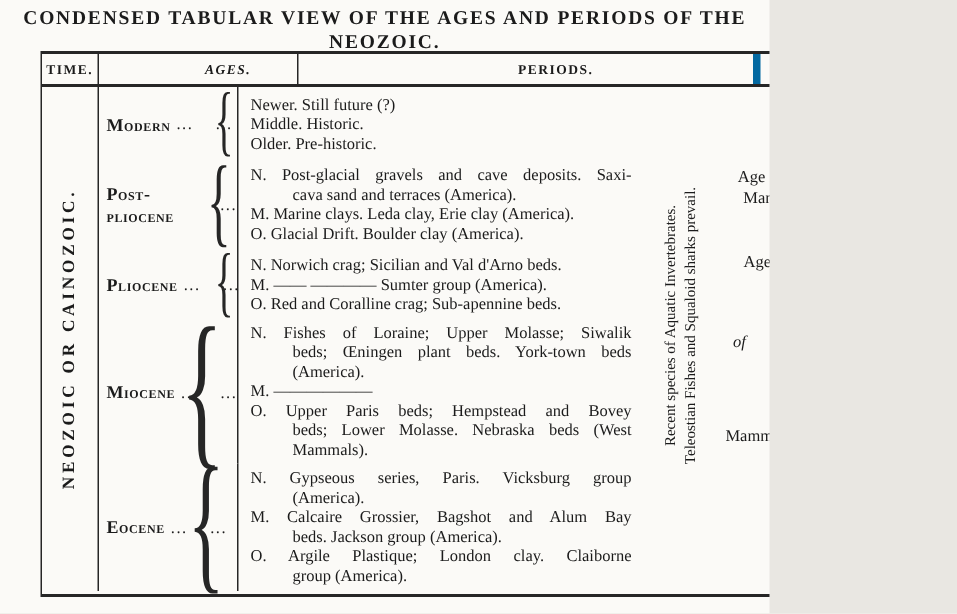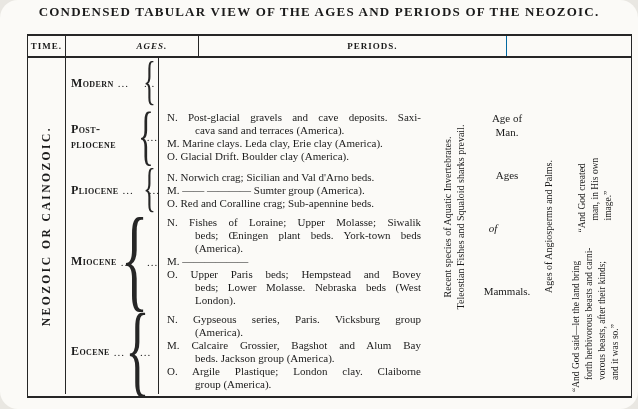--- a/index.html
+++ b/index.html
@@ -1,38 +1,37 @@
 <!DOCTYPE html>
 <html><head>
 <meta charset="utf-8">
 <style>
   * { margin:0; padding:0; box-sizing:border-box; }
   html,body { background:#e9e7e2; }
   .page {
-    position:relative; width:638px; height:409px;
+    position:relative; width:513px; height:409px;
     background:#fbfaf7; color:#1b1b1b; overflow:hidden;
     font-family:"Liberation Serif","DejaVu Serif",serif;
-    border-radius:18px;
   }
   .title {
     position:absolute; top:4px; left:0; width:100%;
     text-align:center; font-weight:bold; font-size:13px; letter-spacing:1.2px;
   }
   .table {
     position:absolute; left:27px; top:34px; width:605px; height:364px;
     border:1px solid #262626; border-top-width:2px; border-bottom-width:2px;
   }
   .hrow { display:flex; height:22px; border-bottom:2px solid #262626;gap:40px; }
   .hc {
     display:flex; align-items:center; justify-content:center;
     font-size:9px; font-weight:bold; letter-spacing:1px;
   }
   .c-time { width:38px; border-right:1px solid #262626; }
   .c-ages { width:93px; border-right:1px solid #262626;font-style:italic; }
-  .c-periods { width:268px; border-right:1px solid #0369a1;text-align:center; }
+  .c-periods { width:268px; border-right:5px solid #0369a1;text-align:center; }
   .c-animals { flex:1; }
   .body { display:flex; height:336px; }
   .time-cell { width:38px; border-right:1px solid #262626; position:relative; overflow:hidden; }
   .mid { width:361px; display:flex; flex-direction:column; }
   .age-row { display:flex; }
   .r1{height:50px} .r2{height:58px} .r3{height:48px} .r4{height:95px} .r5{height:85px}
   .ages-cell {
     width:93px; border-right:1px solid #262626; position:relative;
     display:flex; align-items:center; padding-left:5px;
   }
@@ -89,20 +88,25 @@
       </div>
 
       <div class="mid">
 
         <div class="age-row r1">
           <div class="ages-cell">
             <span class="age-label">Modern</span>
             <span class="age-dots">...    ...</span>
             <span class="brace b1">{</span>
           </div>
+          <div class="periods-cell">
+            <div class="pl">Newer.  Still future (?)</div>
+            <div class="pl">Middle.  Historic.</div>
+            <div class="pl">Older.  Pre-historic.</div>
+          </div>
         </div>
 
         <div class="age-row r2">
           <div class="ages-cell">
             <span class="age-label">Post-pliocene</span>
             <span class="age-dots">...</span>
             <span class="brace b2">{</span>
           </div>
           <div class="periods-cell">
             <div class="pl j">N. Post-glacial gravels and cave deposits.  Saxi-</div>
@@ -131,21 +135,21 @@
             <span class="age-dots">...    ...</span>
             <span class="brace b4">{</span>
           </div>
           <div class="periods-cell">
             <div class="pl j">N. Fishes of Loraine; Upper Molasse; Siwalik</div>
             <div class="pl cont j">beds; Œningen plant beds.  York-town beds</div>
             <div class="pl cont">(America).</div>
             <div class="pl">M. ——————</div>
             <div class="pl j">O. Upper Paris beds; Hempstead and Bovey</div>
             <div class="pl cont j">beds; Lower Molasse.  Nebraska beds (West</div>
-            <div class="pl cont">London).</div>
+            <div class="pl cont">Mammals).</div>
           </div>
         </div>
 
         <div class="age-row r5">
           <div class="ages-cell">
             <span class="age-label">Eocene</span>
             <span class="age-dots">...    ...</span>
             <span class="brace b5">{</span>
           </div>
           <div class="periods-cell">

